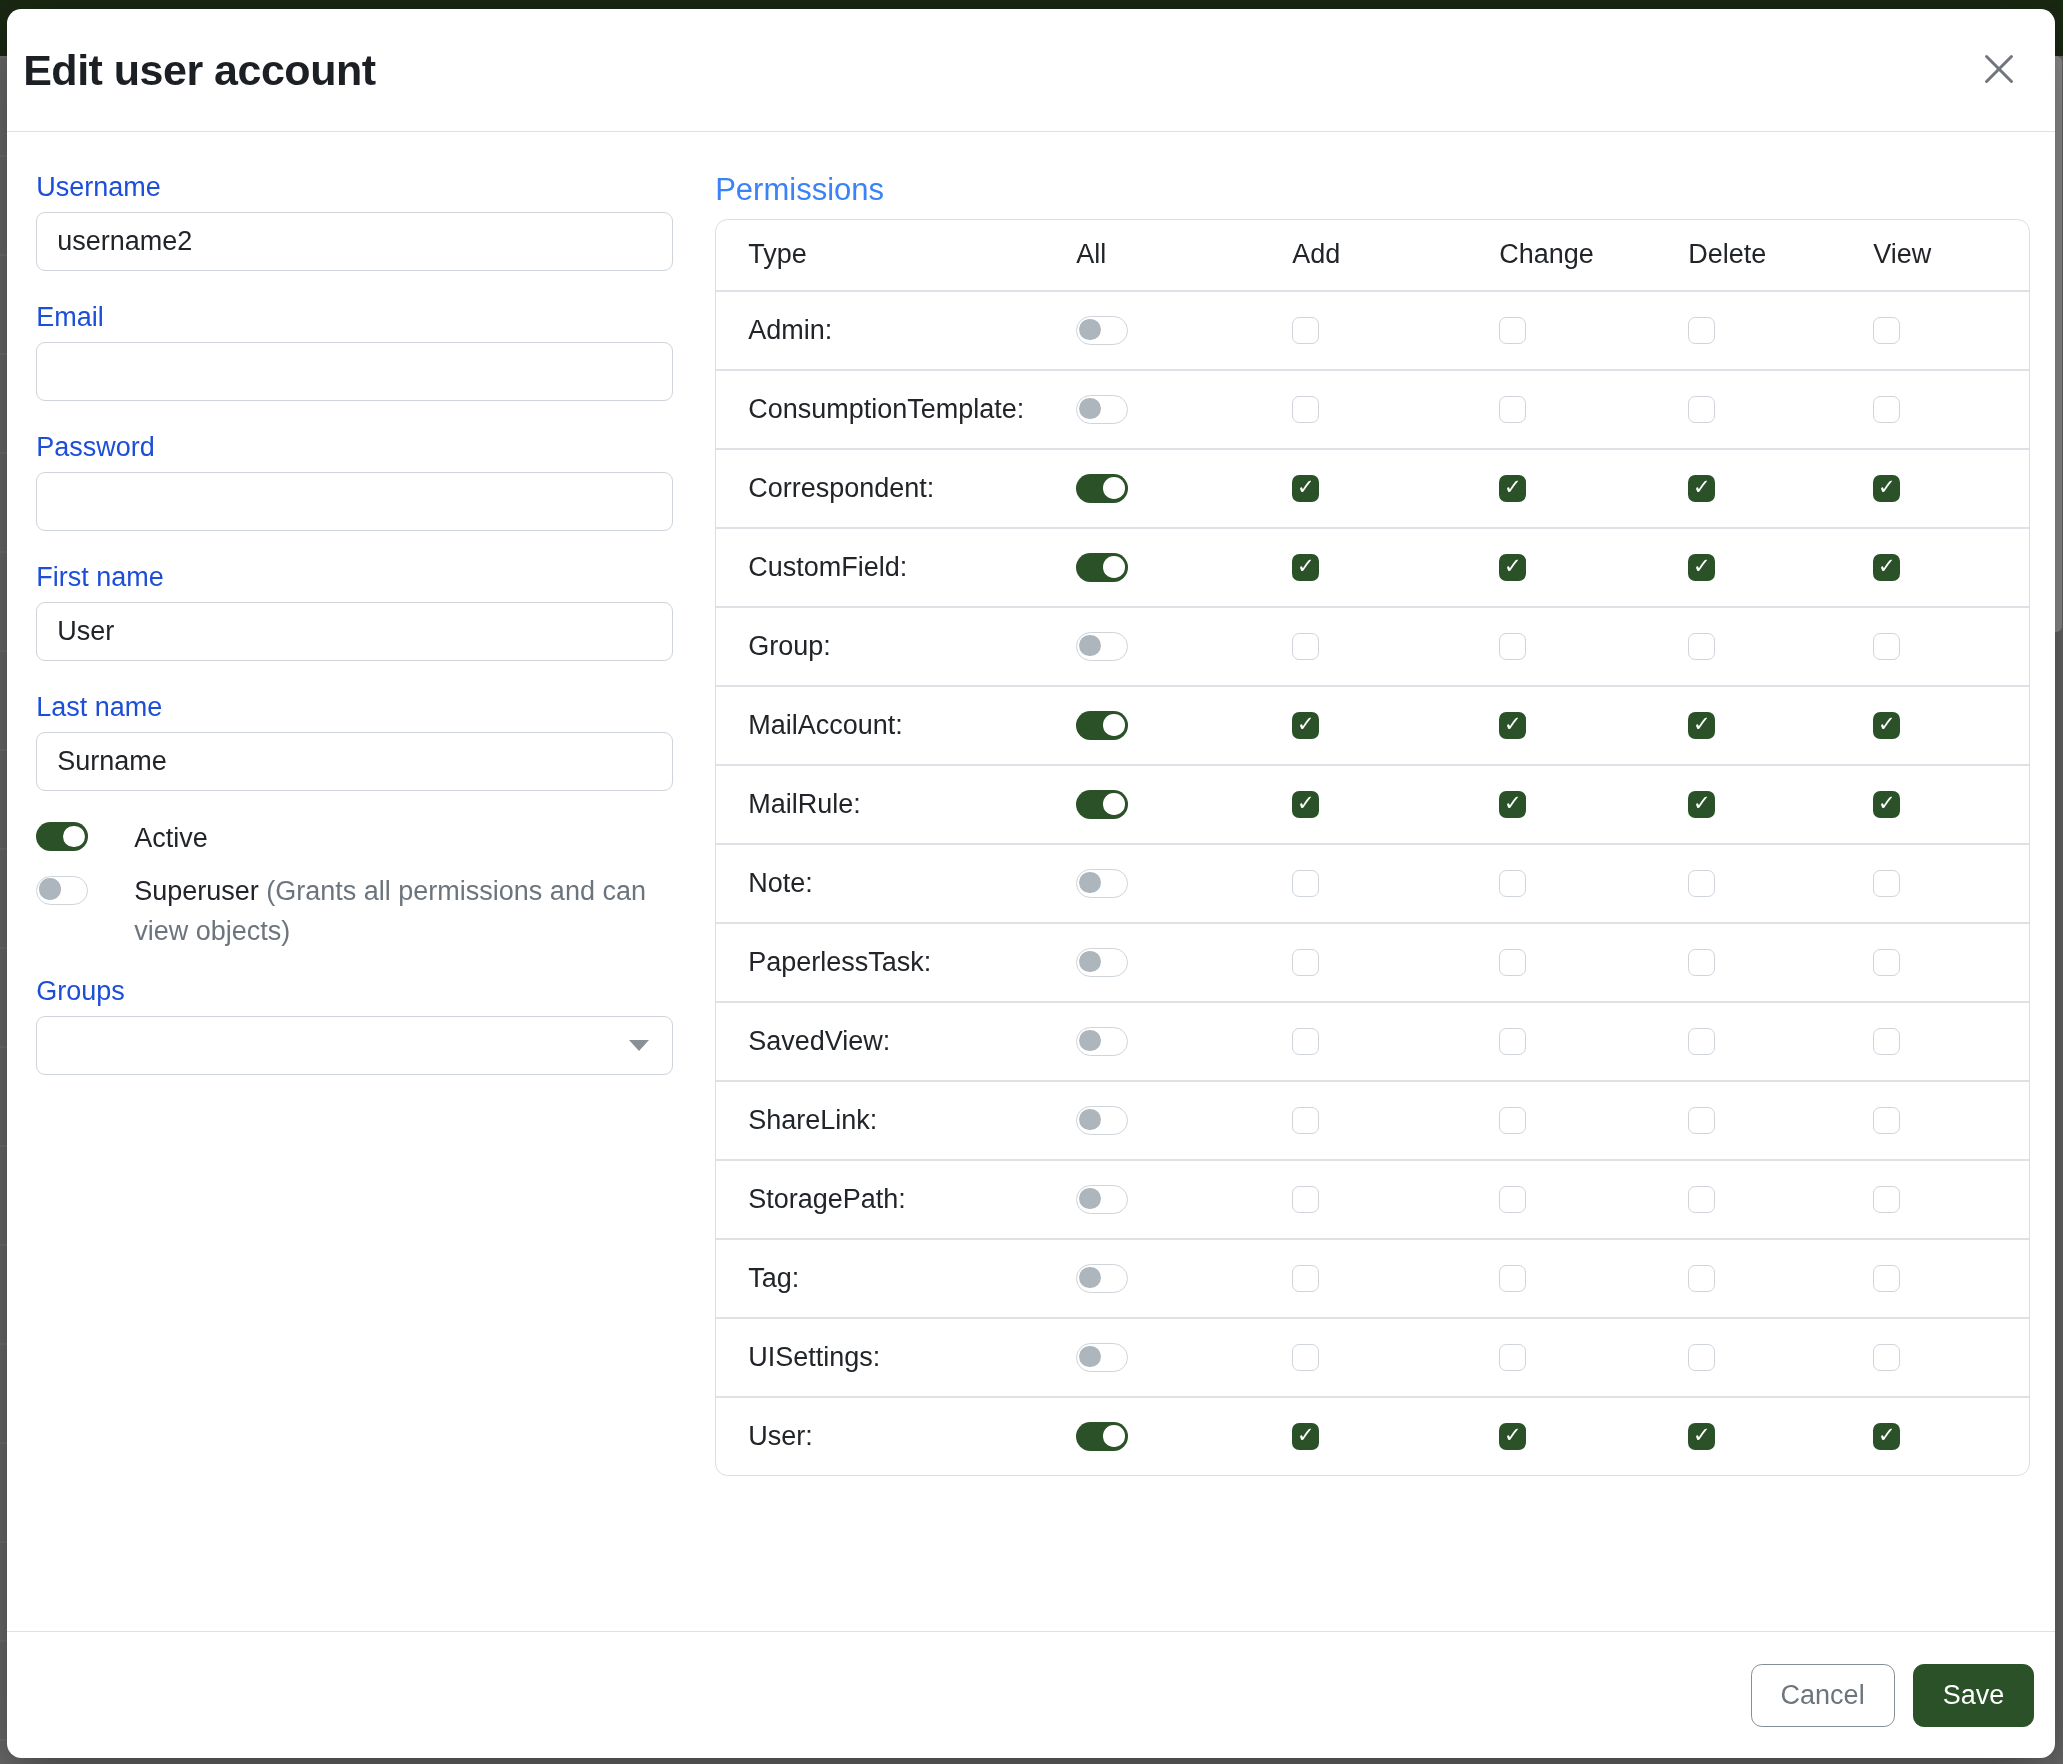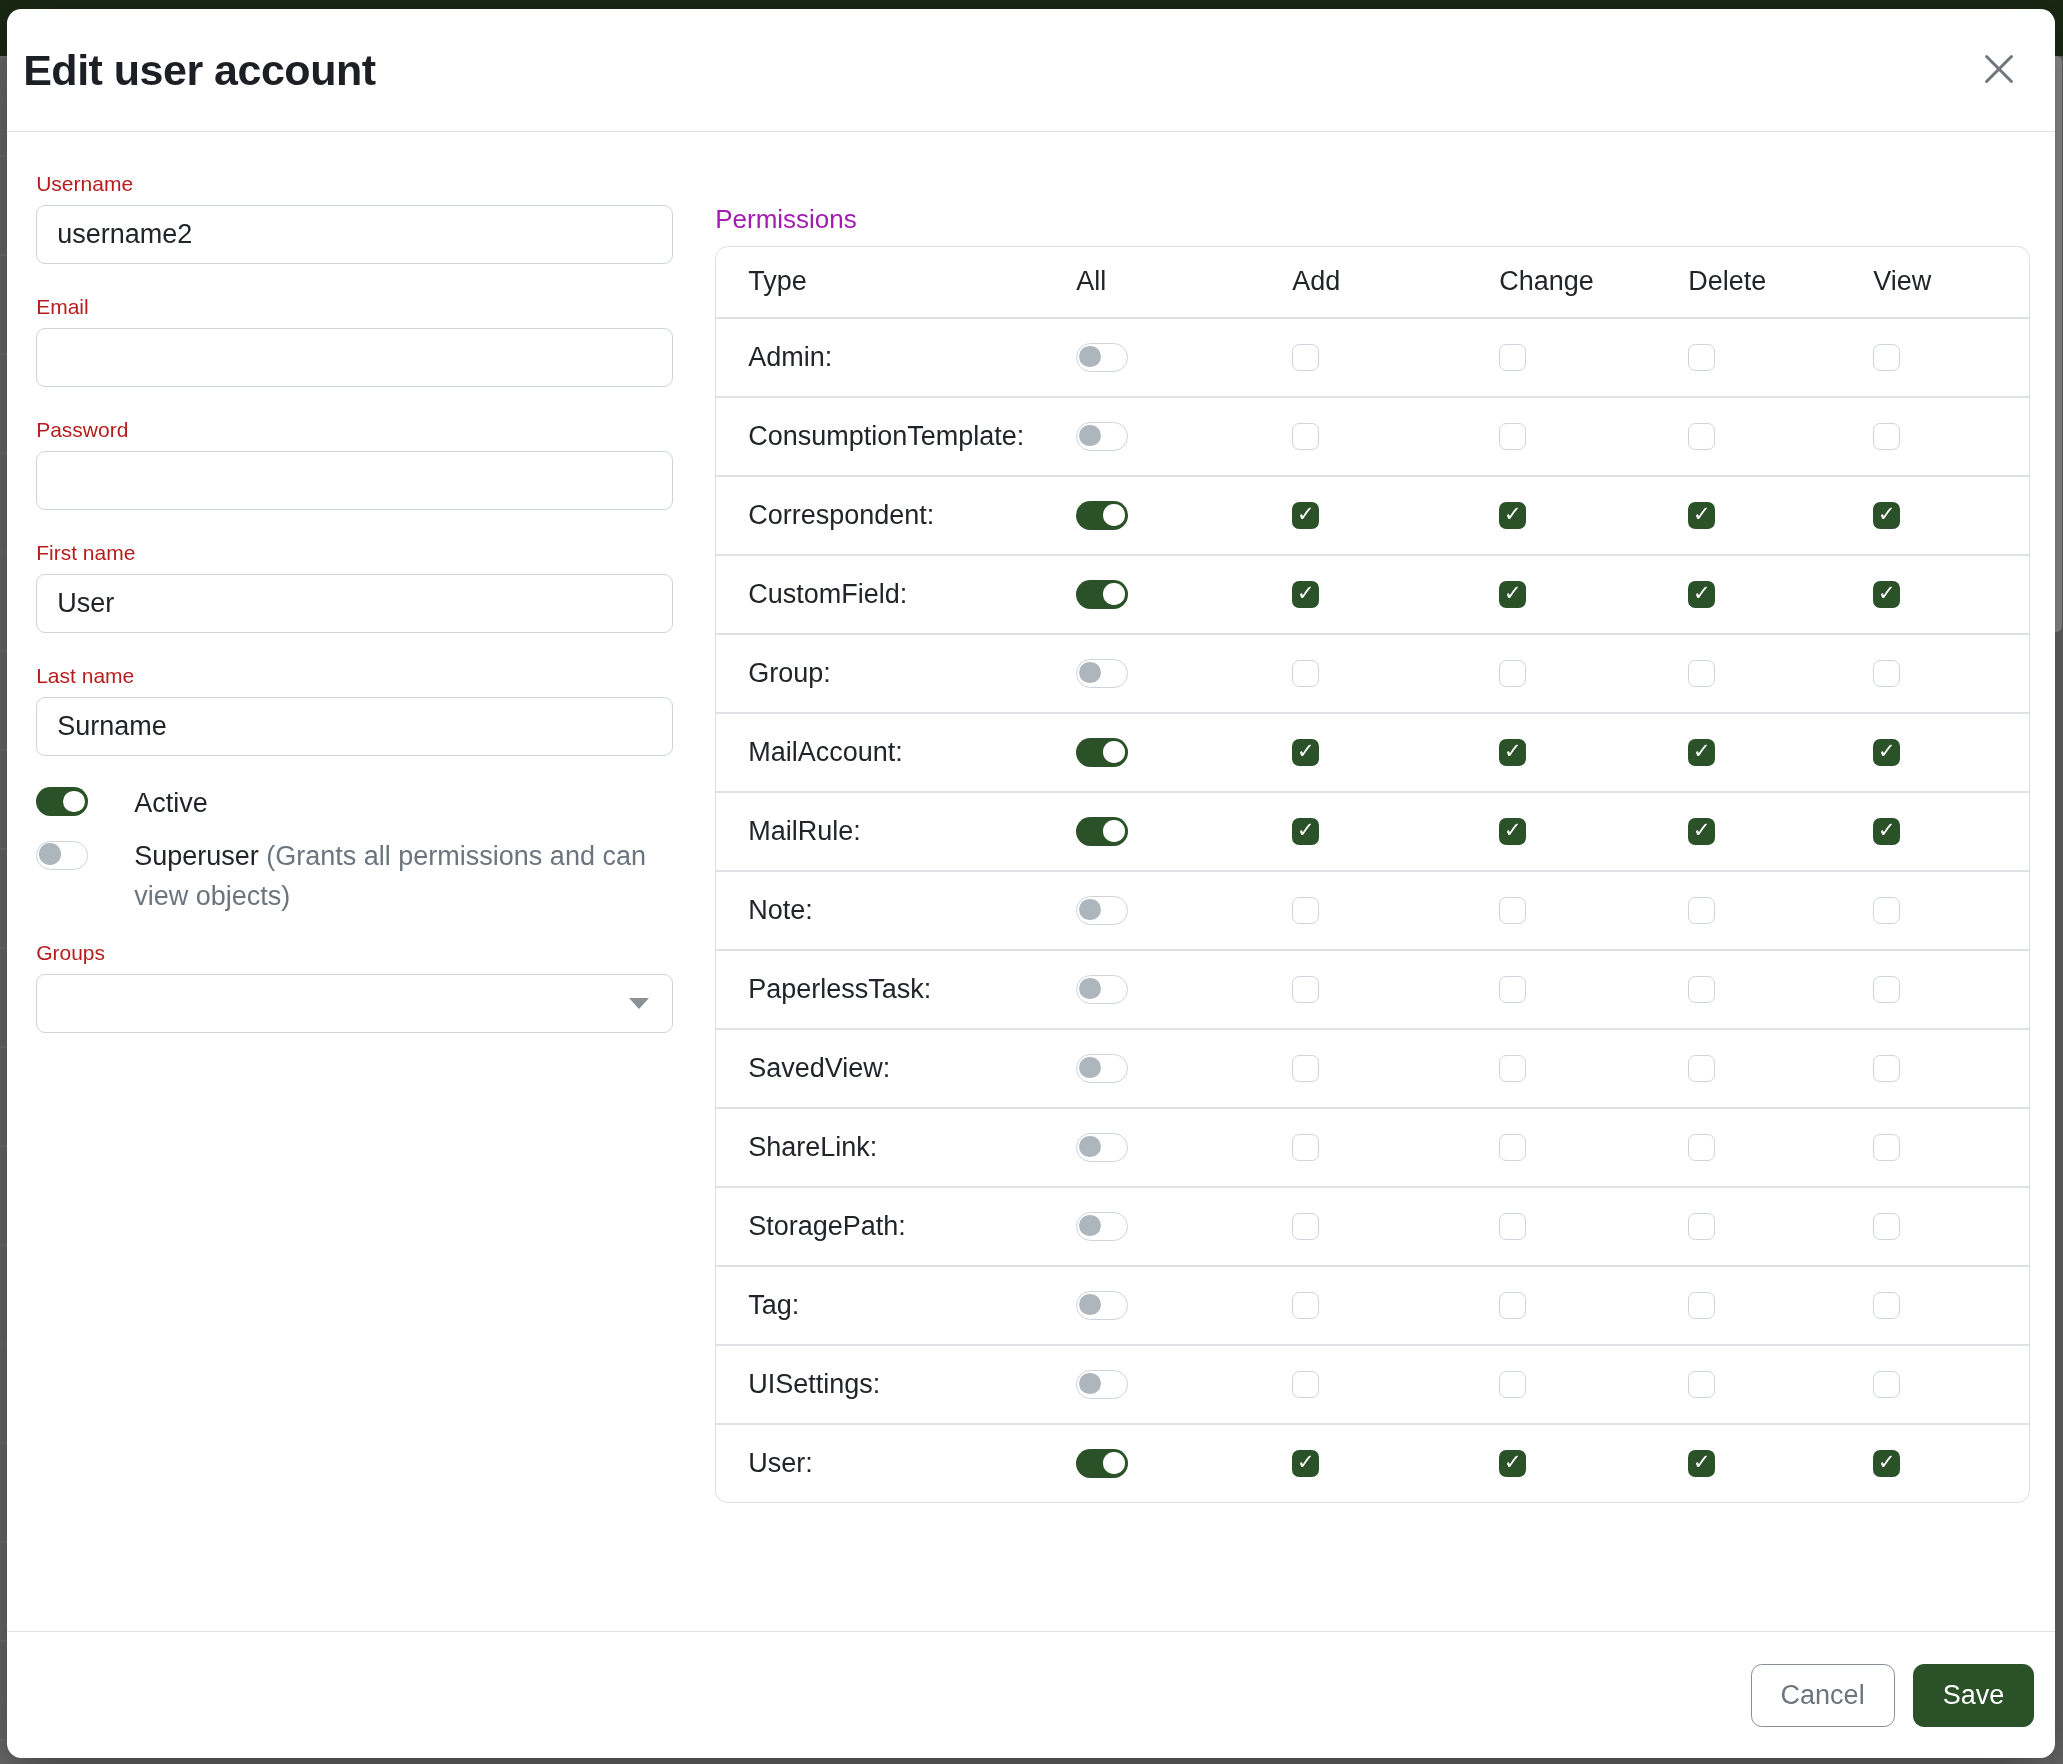--- a/index.html
+++ b/index.html
@@ -29,21 +29,21 @@
   }
   .modal-title{font-size:43px;font-weight:600;letter-spacing:-0.5px;color:#1c2025;margin:0;}
   .close-button{
     position:absolute;right:36px;top:41px;width:40px;height:40px;
     background:none;border:none;padding:0;cursor:pointer;display:flex;align-items:center;justify-content:center;
   }
   .modal-body{flex:1;display:flex;padding:40px 25px 0 29px;box-sizing:border-box;}
   
   .form-col{width:637px;flex:none;margin-right:42px;}
   .field{margin-bottom:31px;}
-  .field-label{display:block;font-size:21px;color:#b91c1c;margin-bottom:9px;}
+  .field-label{display:block;font-size:27px;color:#1d4ed8;margin-bottom:9px;}
   .text-input{
     display:block;width:100%;height:59px;box-sizing:border-box;
     border:1.8px solid #ced4da;border-radius:9px;background:#fff;
     font-family:inherit;font-size:27px;color:#212529;padding:0 20px;outline:none;
   }
   .toggle-row{display:flex;align-items:flex-start;margin-bottom:18px;gap:28px;}
   .toggle-row.first{margin-top:5.4px;}
   .toggle{
     width:52px;height:29px;border-radius:14.4px;position:relative;flex:none;
     display:inline-block;box-sizing:border-box;cursor:pointer;
@@ -61,21 +61,21 @@
     position:relative;height:59px;border:1.8px solid #ced4da;border-radius:9px;
     background:#fff;box-sizing:border-box;cursor:pointer;
   }
   .caret{
     position:absolute;right:23.4px;top:23.4px;width:0;height:0;
     border-left:10px solid transparent;border-right:10px solid transparent;
     border-top:11.7px solid #8a9096;
   }
   
   .perm-col{flex:1;min-width:0;}
-  .perm-label{font-size:26px;color:#a21caf;margin-bottom:10.8px;margin-top:32px;}
+  .perm-label{font-size:31px;color:#3b82f6;margin-bottom:10.8px;}
   .perm-table{border:1.8px solid #d9dee3;border-radius:12.6px;overflow:hidden;background:#fff;}
   .perm-row{
     display:grid;grid-template-columns:360px 216px 207px 189px 185px 1fr;
     align-items:center;height:77px;border-top:2.7px solid #dee2e6;
   }
   .perm-row.header-row{height:70px;border-top:none;}
   .perm-cell{display:flex;align-items:center;}
   .type-cell{padding-left:32px;}
   .perm-head{font-size:27px;font-weight:400;color:#212529;}
   .row-label{font-size:27px;color:#212529;}

